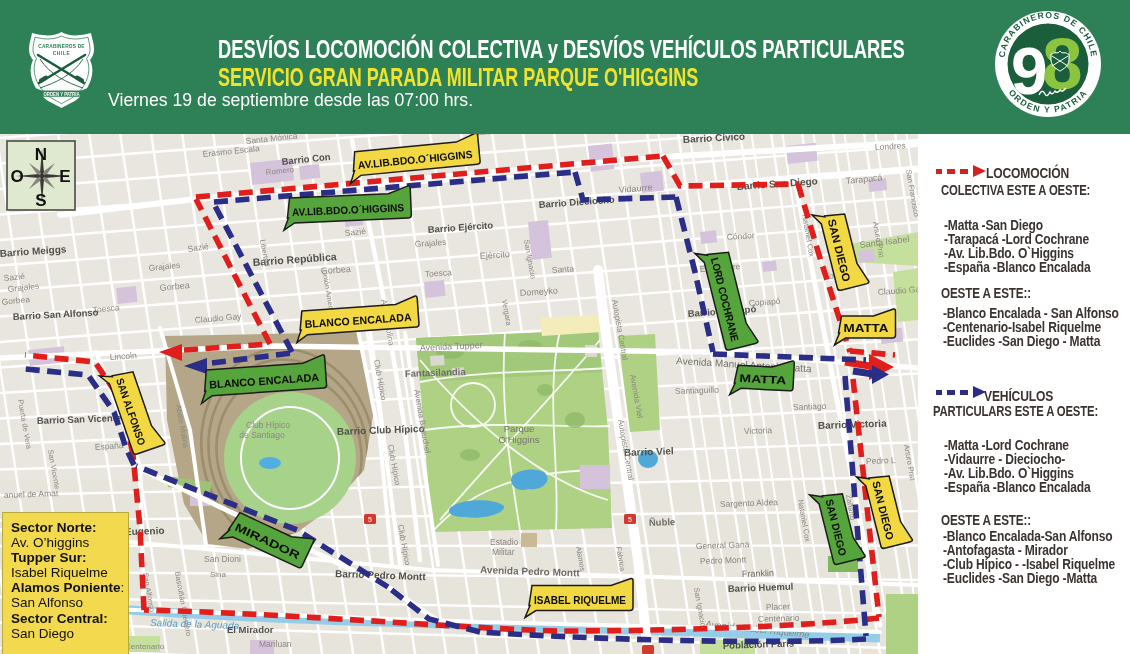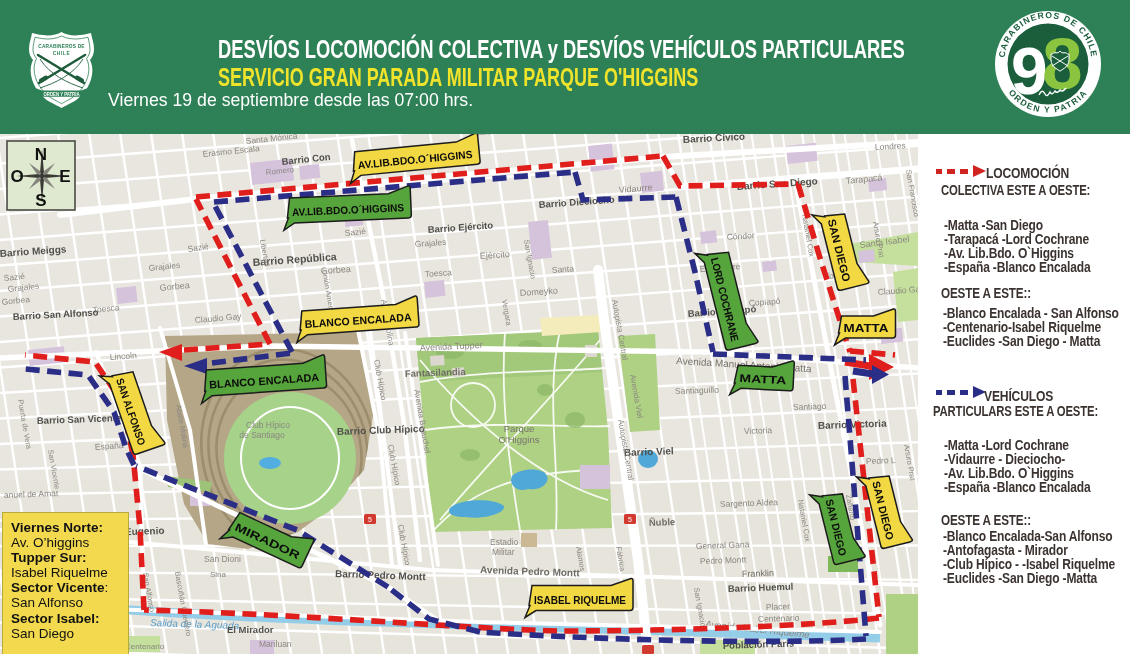--- a/index.html
+++ b/index.html
@@ -516,13 +516,13 @@
 
 <div class="abs leg" style="left:944px;top:438px;font-size:14.5px;line-height:14px;white-space:nowrap;transform:scaleX(0.83);transform-origin:left top;">
 -Matta -Lord Cochrane<br>-Vidaurre - Dieciocho-<br>-Av. Lib.Bdo. O`Higgins<br>-España -Blanco Encalada</div>
 
 <div class="abs leg" style="left:941px;top:511px;font-size:15px;white-space:nowrap;transform:scaleX(0.78);transform-origin:left top;">OESTE A ESTE::</div>
 
 <div class="abs leg" style="left:943px;top:529px;font-size:14.5px;line-height:14px;white-space:nowrap;transform:scaleX(0.83);transform-origin:left top;">
 -Blanco Encalada-San Alfonso<br>-Antofagasta - Mirador<br>-Club Hípico - -Isabel Riquelme<br>-Euclides -San Diego -Matta</div>
 
 <div class="abs" style="left:2px;top:512px;width:117px;height:135px;background:#f2d94e;border:1.5px solid #b7a93c;padding:7px 0 0 8px;font-size:13.5px;line-height:15.1px;color:#111;white-space:nowrap;transform-origin:left top;">
-<b>Viernes Norte:</b><br>Av. O’higgins<br><b>Tupper Sur:</b><br>Isabel Riquelme<br><b>Sector Vicente</b>:<br>San Alfonso<br><b>Sector Isabel:</b><br>San Diego</div>
+<b>Sector Norte:</b><br>Av. O’higgins<br><b>Tupper Sur:</b><br>Isabel Riquelme<br><b>Alamos Poniente</b>:<br>San Alfonso<br><b>Sector Central:</b><br>San Diego</div>
 </div>
 </body></html>

